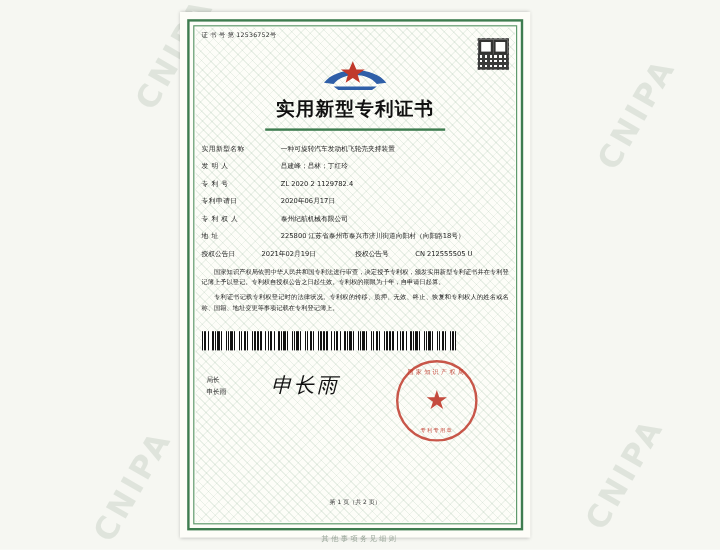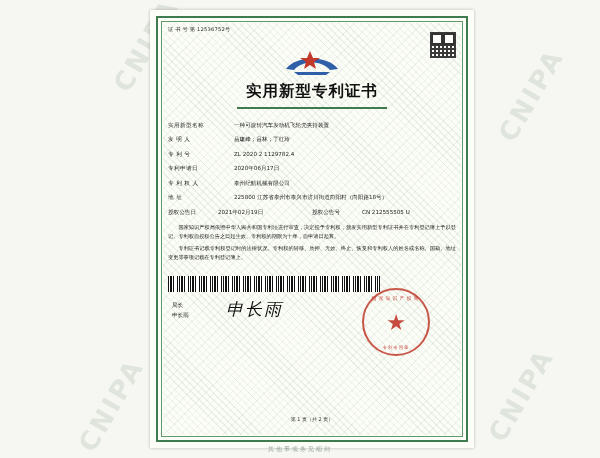--- a/index.html
+++ b/index.html
@@ -30,21 +30,21 @@
   }
   .wm.w1{left:95px;top:30px;}
   .wm.w2{left:480px;top:80px;}
   .wm.w3{left:60px;top:390px;}
   .wm.w4{left:470px;top:380px;}
 
   
   .cert{
     position:absolute;
     left:150px;top:10px;
-    width:324px;height:438px;
+    width:292px;height:438px;
     background:#fdfdf8;
     box-shadow:0 0 3px rgba(0,0,0,.25);
   }
   .border-outer{
     position:absolute;inset:6px;
     border:2px solid #3e7c4f;
   }
   .border-inner{
     position:absolute;inset:11px;
     border:1px solid #5f9a6d;
@@ -148,21 +148,21 @@
     margin-top:14px;
     height:16px;
     background:repeating-linear-gradient(90deg,
       #111 0 1px, #fff 1px 2px, #111 2px 4px, #fff 4px 5px,
       #111 5px 6px, #fff 6px 9px, #111 9px 10px, #fff 10px 11px);
     width:212px;
   }
 
   .sign-area{
     position:relative;
-    margin-top:2px;
+    margin-top:14px;
     height:62px;
   }
   .sign-label{
     position:absolute;left:4px;top:6px;
     font-size:5.6px;line-height:1.9;
     color:#1c1c1c;
   }
   .sign-script{
     position:absolute;left:58px;top:4px;
     font-family:"DejaVu Serif","Liberation Serif",serif;

